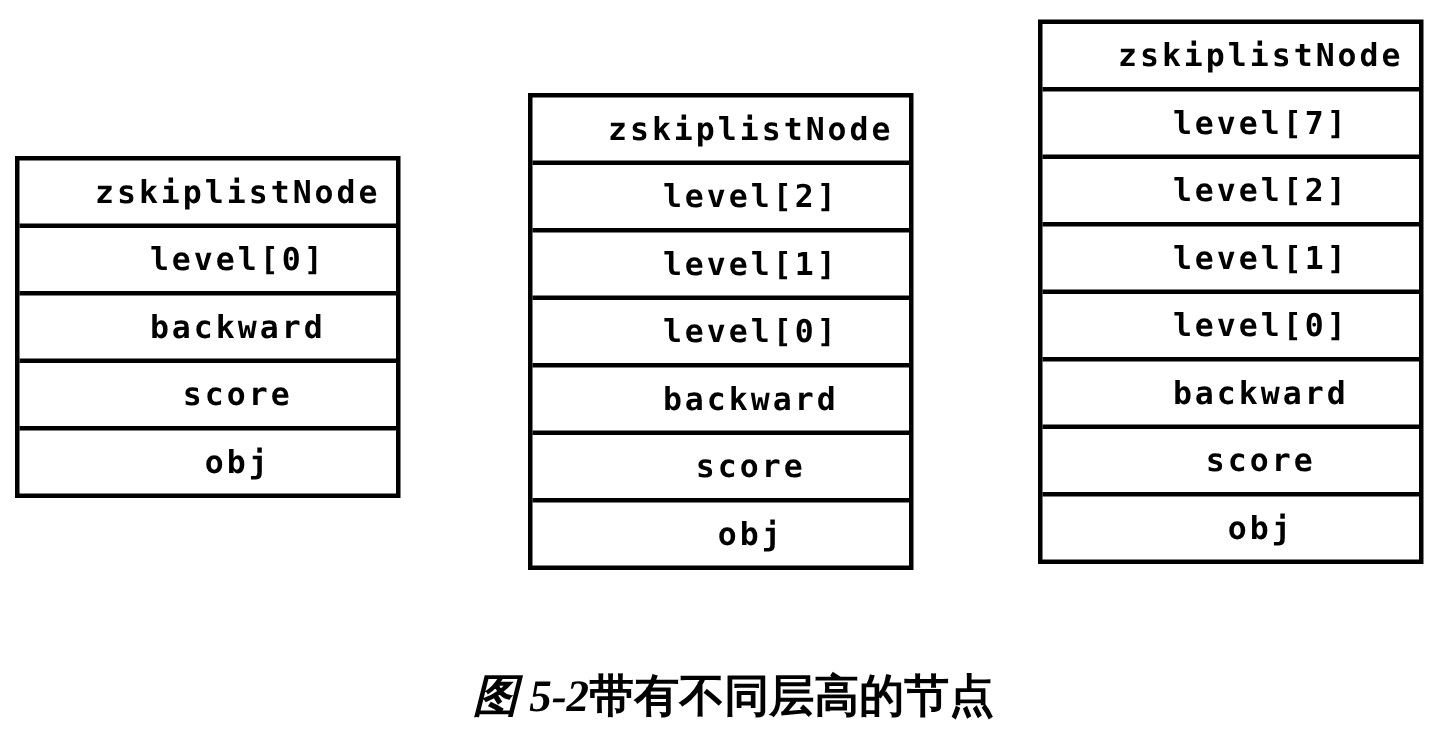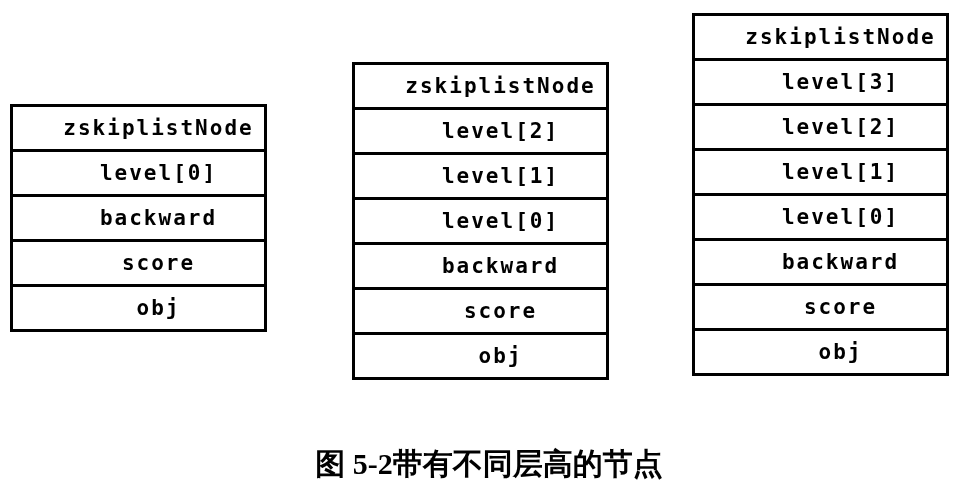--- a/index.html
+++ b/index.html
@@ -48,20 +48,21 @@
     width: 100%;
     text-align: center;
     font-family: "Liberation Serif", serif;
     font-weight: bold;
     font-size: 30px;
     color: #000000;
     transform: translateX(8px);
     white-space: nowrap;
   }
   .caption-label {
+    font-style: italic;
   }
 </style>
 </head>
 <body>
 
 <div class="figure">
 
   <div class="node-box" id="node-box-1">
       <div class="node-row">zskiplistNode</div>
       <div class="node-row">level[0]</div>
@@ -75,21 +76,21 @@
       <div class="node-row">level[2]</div>
       <div class="node-row">level[1]</div>
       <div class="node-row">level[0]</div>
       <div class="node-row">backward</div>
       <div class="node-row">score</div>
       <div class="node-row">obj</div>
     </div>
 
   <div class="node-box" id="node-box-3">
       <div class="node-row">zskiplistNode</div>
-      <div class="node-row">level[3]</div>
+      <div class="node-row">level[7]</div>
       <div class="node-row">level[2]</div>
       <div class="node-row">level[1]</div>
       <div class="node-row">level[0]</div>
       <div class="node-row">backward</div>
       <div class="node-row">score</div>
       <div class="node-row">obj</div>
     </div>
 
   <div class="caption">
     <span class="caption-label">图 5-2</span><span class="caption-title">带有不同层高的节点</span>

